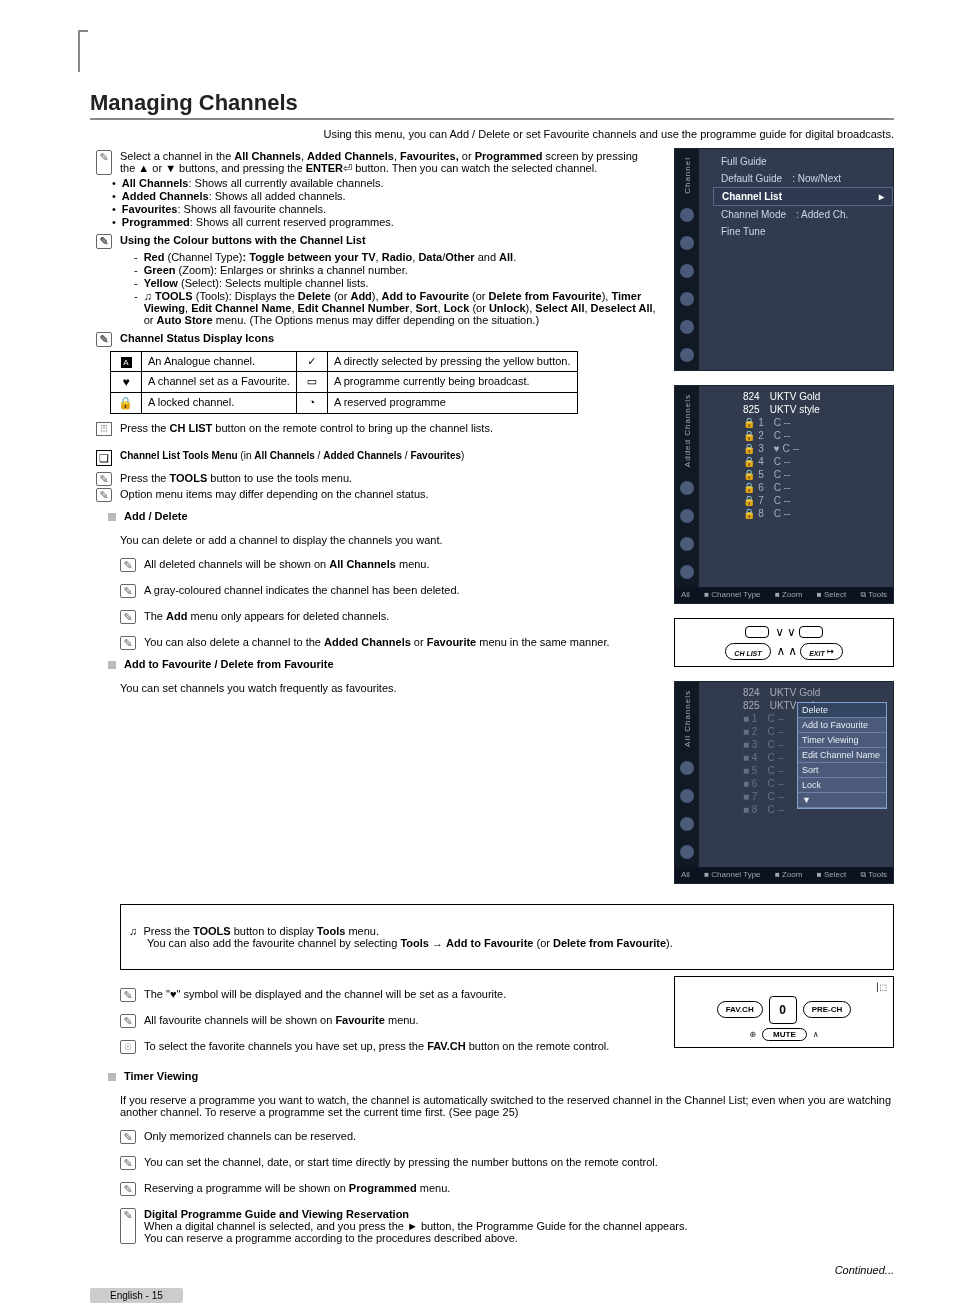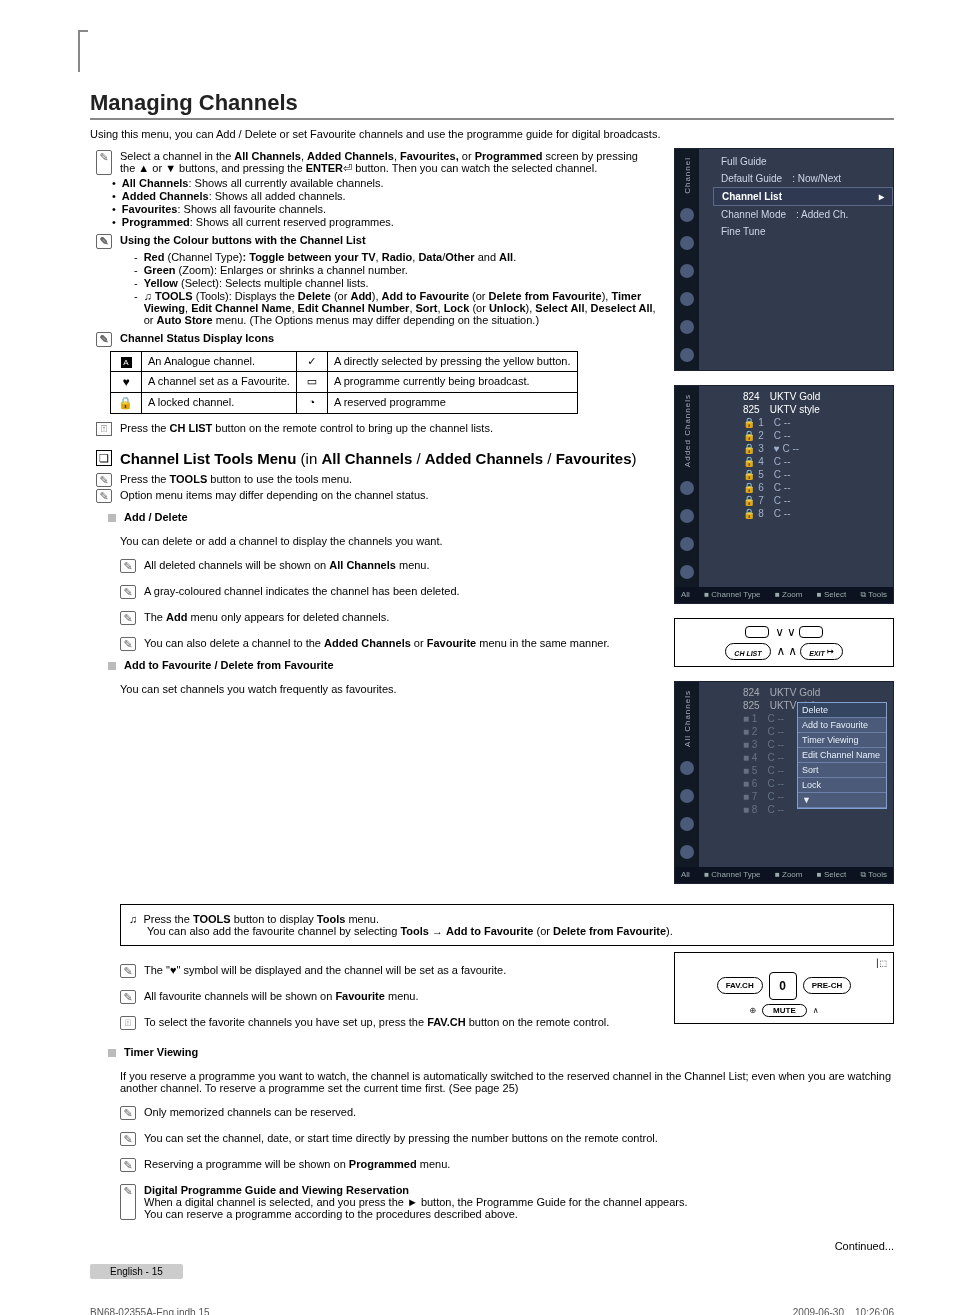--- a/index.html
+++ b/index.html
@@ -7,43 +7,43 @@
     font-size: 11px;
     color: #000;
     margin: 0;
     padding: 40px 60px 20px 90px;
     width: 954px;
     box-sizing: border-box;
     position: relative;
   }
   .left-rule { position:absolute; top:30px; left:78px; width:8px; height:40px; border-left:2px solid #888; border-top:2px solid #888; }
   h1 { font-size: 22px; font-weight: bold; margin: 50px 0 8px 0; color:#222; border-bottom:2px solid #888; padding-bottom:2px; }
-  .intro { margin: 8px 0 8px 0; }
+  .intro { margin: 8px 0 8px 0; text-align: right; }
   .layout { display:flex; gap:18px; align-items:flex-start; }
   .col-left { flex:1; }
   .col-right { width:220px; flex:0 0 220px; }
   .note { display:flex; gap:8px; margin:2px 0 2px 6px; }
   .note-icon { width:14px; flex:0 0 14px; text-align:center; font-size:11px; border:1px solid #666; border-radius:2px; line-height:12px; color:#666;}
   .bullet { display:flex; gap:6px; margin:1px 0 1px 22px; }
   .dash   { display:flex; gap:6px; margin:1px 0 1px 44px; }
   .subhead { font-weight:bold; margin:6px 0 2px 6px; display:flex; gap:8px; }
   .subhead .lead { border:1px solid #666; border-radius:2px; width:14px; text-align:center; font-size:11px; color:#666;}
   table.status { border-collapse: collapse; margin:4px 0 8px 20px; font-size:11px; }
   table.status td { border:1px solid #000; padding:3px 6px; vertical-align:top; }
   table.status td.icon { width:18px; text-align:center; }
   .box-note { display:flex; gap:8px; margin:6px 0 10px 6px; }
   .box-note .lead { width:14px; text-align:center; border:1px solid #666; font-size:10px; color:#666;}
   .q-heading { display:flex; gap:8px; margin:14px 0 6px 6px; }
   .q-heading .q { width:14px; height:14px; border:1px solid #000; text-align:center; font-size:11px; line-height:14px; }
-  .q-heading .t { font-weight:bold; font-size:15px; }
+  .q-heading .t { font-weight:bold; font-size:10px; }
   .sub-sq { display:flex; gap:8px; margin:8px 0 2px 18px; }
   .sub-sq .sq { width:8px; height:8px; background:#bbb; margin-top:3px; }
   .sub-sq .t { font-weight:bold; }
   .indent { margin-left:30px;margin-top:12px; }
-  .tip-box { border:1px solid #000; margin:6px 0 6px 30px; padding:8px 8px; }
+  .tip-box { border:1px solid #000; margin:6px 0 6px 30px; padding:20px 8px; }
   
   .osd { background:#323b4d; color:#cbd6e8; font-size:10px; margin-bottom:14px; border:1px solid #1b2230; }
   .osd .row { display:flex; align-items:center; padding:3px 8px; gap:10px; }
   .osd .row.hi { background:#2f3a52; color:#fff; font-weight:bold; border:1px solid #5a6985; }
   .osd .sidebar { width:24px; background:#111925; display:flex; flex-direction:column; align-items:center; gap:14px; padding:8px 0; }
   .osd .wrap { display:flex; }
   .osd .main { flex:1; padding:4px 0 6px 14px; }
   .osd .side-label { writing-mode: vertical-rl; transform: rotate(180deg); font-size:8px; color:#aab; letter-spacing:1px; }
   .osd .chan-row { display:flex; gap:10px; padding:1px 8px 1px 30px; color:#9fb0cc; }
   .osd .chan-row.hl { color:#fff; }
@@ -52,21 +52,21 @@
   .popup { position:absolute; right:6px; top:20px; background:#4a5a78; border:1px solid #7fa0d0; font-size:9px; width:88px; }
   .popup div { padding:2px 4px; border-bottom:1px solid #6a80a8; color:#e8eef8;}
   .popup div.sel { background:#334560; }
   .little-icon { width:14px; height:14px; border-radius:50%; background:#4a5a78; display:inline-block; }
   
   .remote { border:1px solid #000; padding:6px; margin-bottom:14px; display:flex; flex-direction:column; gap:4px; align-items:center; font-size:8px; }
   .remote .r-row { display:flex; gap:6px; align-items:center; }
   .btn-oval { border:1.6px solid #000; border-radius:10px; padding:3px 8px; font-weight:bold; background:#fff; }
   .btn-caps { border:1.6px solid #000; width:26px; height:26px; border-radius:4px; display:flex; align-items:center; justify-content:center; font-weight:bold; background:#fff; font-size:12px;}
   .chlist-lbl { transform: rotate(-15deg); font-size:7px; font-weight:bold; font-style:italic; position:relative; top:2px;}
-  .continued { text-align:right; margin-top:20px; }
+  .continued { text-align:right; font-style:italic; margin-top:20px; }
   .page-footer { text-align:left; margin-top:14px; font-size:10px; }
   .page-footer span { background:#ccc; padding:2px 20px; border-radius:2px; }
   .meta { display:flex; justify-content:space-between; font-size:10px; margin-top:30px; color:#555; }
   .sq-a { display:inline-block; width:11px; height:11px; background:#000; color:#fff; font-size:8px; text-align:center; line-height:11px; }
   .heart { font-size:12px; }
   .lock  { font-size:12px; }
   .chev  { letter-spacing:-3px; font-size:12px; }
 </style>
 </head>
 <body>

